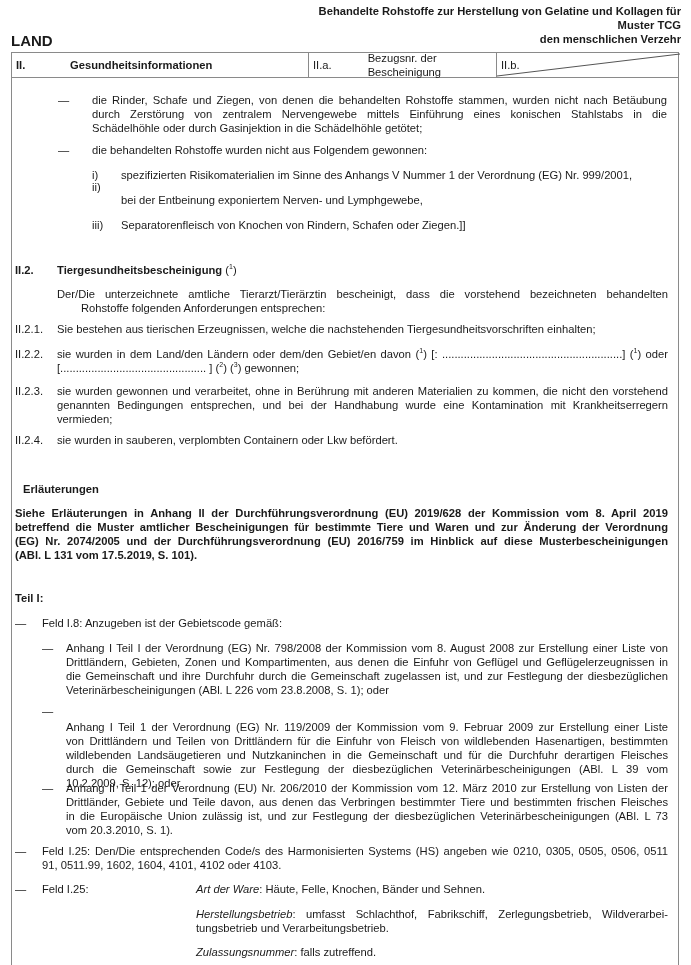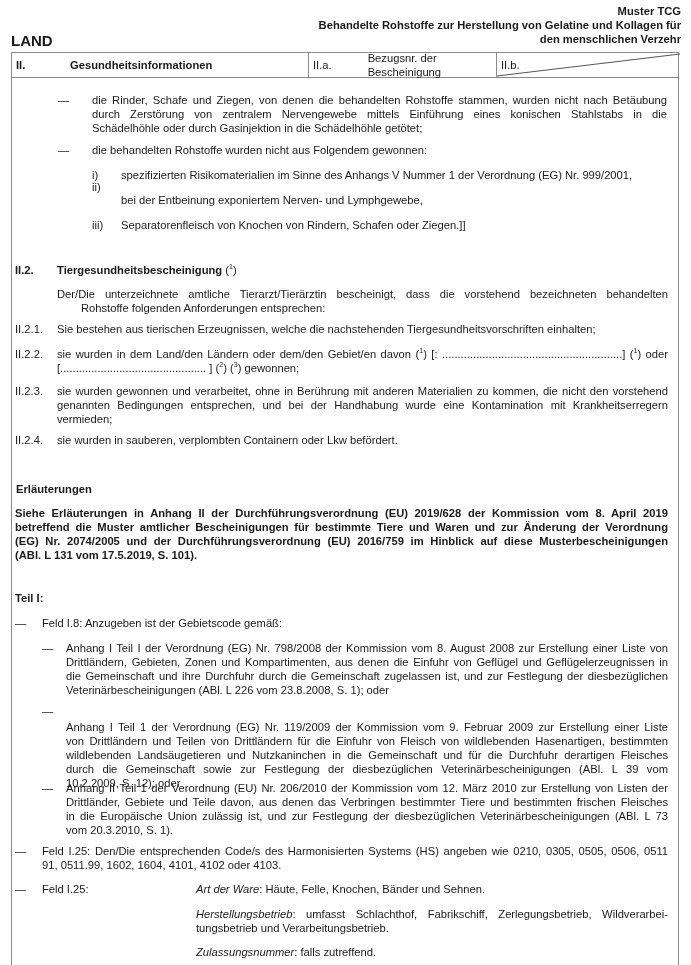--- a/index.html
+++ b/index.html
@@ -28,22 +28,22 @@
   .abs { position: absolute; }
   .just { text-align: justify; }
   .b { font-weight: bold; }
   .i { font-style: italic; }
   sup { font-size: 7px; line-height: 0; }
 </style>
 </head>
 <body>
 
 <div class="hdr-right">
+  <div>Behandelte Rohstoffe zur Herstellung von Gelatine und Kollagen für</div>
   <div>Muster TCG</div>
-  <div>Behandelte Rohstoffe zur Herstellung von Gelatine und Kollagen für</div>
   <div>den menschlichen Verzehr</div>
 </div>
 <div class="hdr-left">LAND</div>
 
 <div class="frame"></div>
 
 <div class="top-row">
   <div class="c1">
     <span class="num">II.</span>
     <span>Gesundheitsinformationen</span>
@@ -98,21 +98,21 @@
 <div class="abs" style="left:15px; top:384px;">II.2.3.</div>
 <div class="abs" style="left:57px; top:384px; width:611px;">
   <div style="text-align:justify; text-align-last:justify;">sie wurden gewonnen und verarbeitet, ohne in Berührung mit anderen Materialien zu kommen, die nicht den vorstehend</div>
   <div style="text-align:justify; text-align-last:justify;">genannten Bedingungen entsprechen, und bei der Handhabung wurde eine Kontamination mit Krankheitserregern</div>
   <div>vermieden;</div>
 </div>
 
 <div class="abs" style="left:15px; top:433px;">II.2.4.</div>
 <div class="abs" style="left:57px; top:433px;">sie wurden in sauberen, verplombten Containern oder Lkw befördert.</div>
 
-<div class="abs b" style="left:16px; top:482px;">Erläuterungen</div>
+<div class="abs b" style="left:23px; top:482px;">Erläuterungen</div>
 <div class="abs b" style="left:15px; top:506px; width:653px;">
   <div style="text-align:justify; text-align-last:justify;">Siehe Erläuterungen in Anhang II der Durchführungsverordnung (EU) 2019/628 der Kommission vom 8. April 2019</div>
   <div style="text-align:justify; text-align-last:justify;">betreffend die Muster amtlicher Bescheinigungen für bestimmte Tiere und Waren und zur Änderung der Verordnung</div>
   <div style="text-align:justify; text-align-last:justify;">(EG) Nr. 2074/2005 und der Durchführungsverordnung (EU) 2016/759 im Hinblick auf diese Musterbescheinigungen</div>
   <div>(ABl. L 131 vom 17.5.2019, S. 101).</div>
 </div>
 
 <div class="abs b" style="left:15px; top:591px;">Teil I:</div>
 
 <div class="abs" style="left:15px; top:616px;">—</div>

